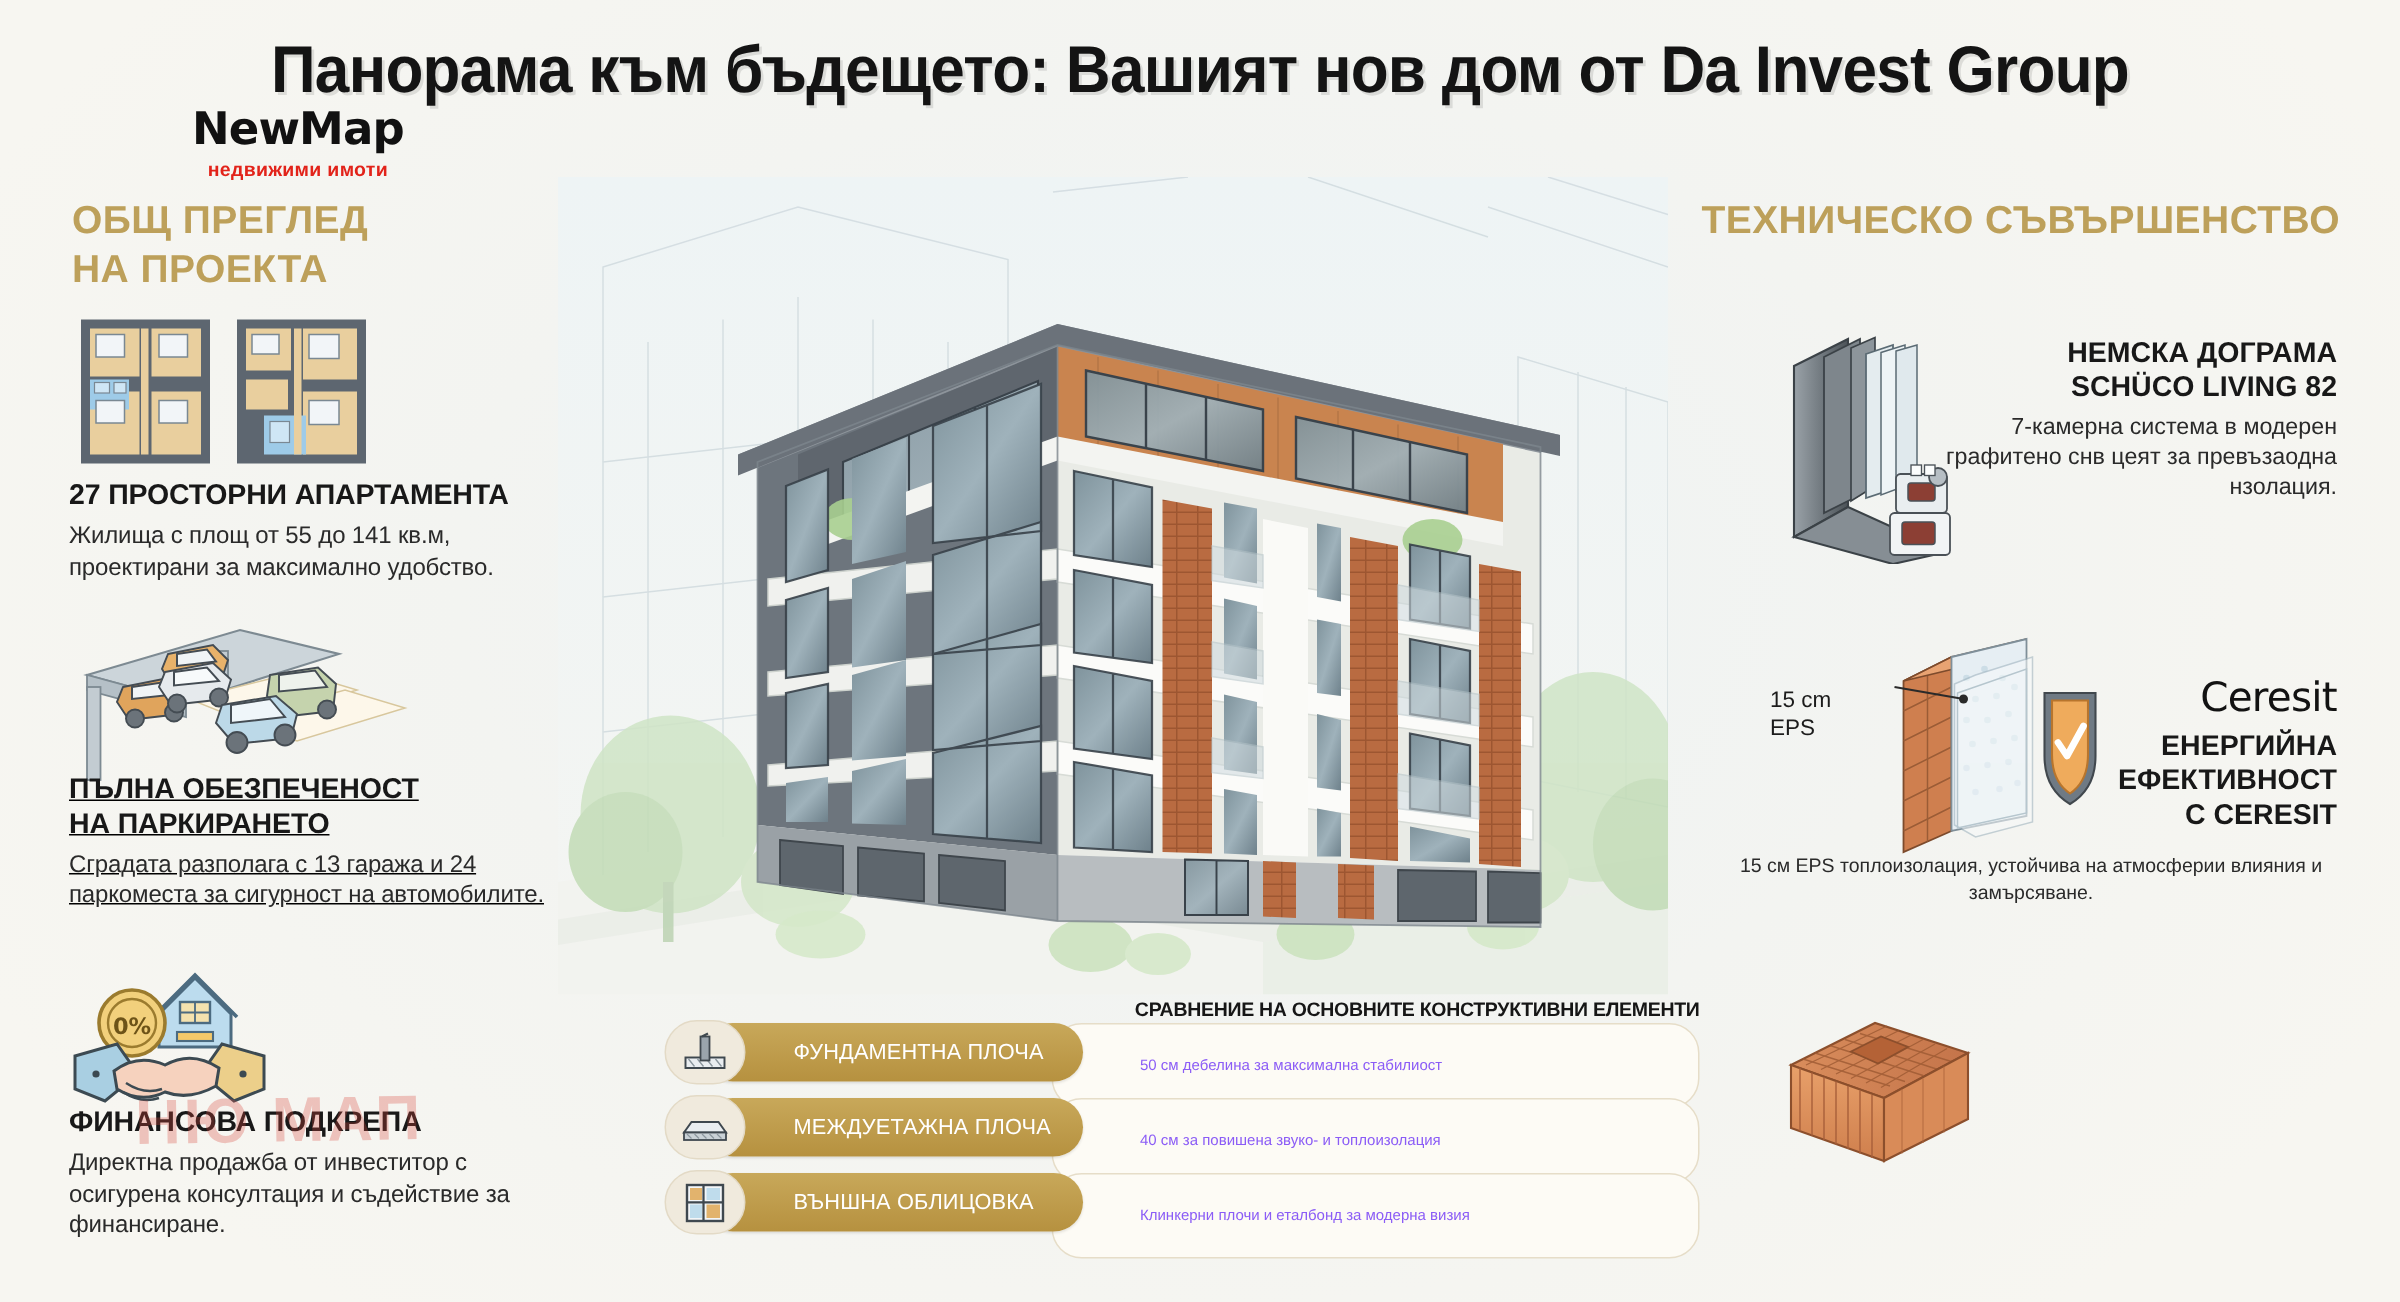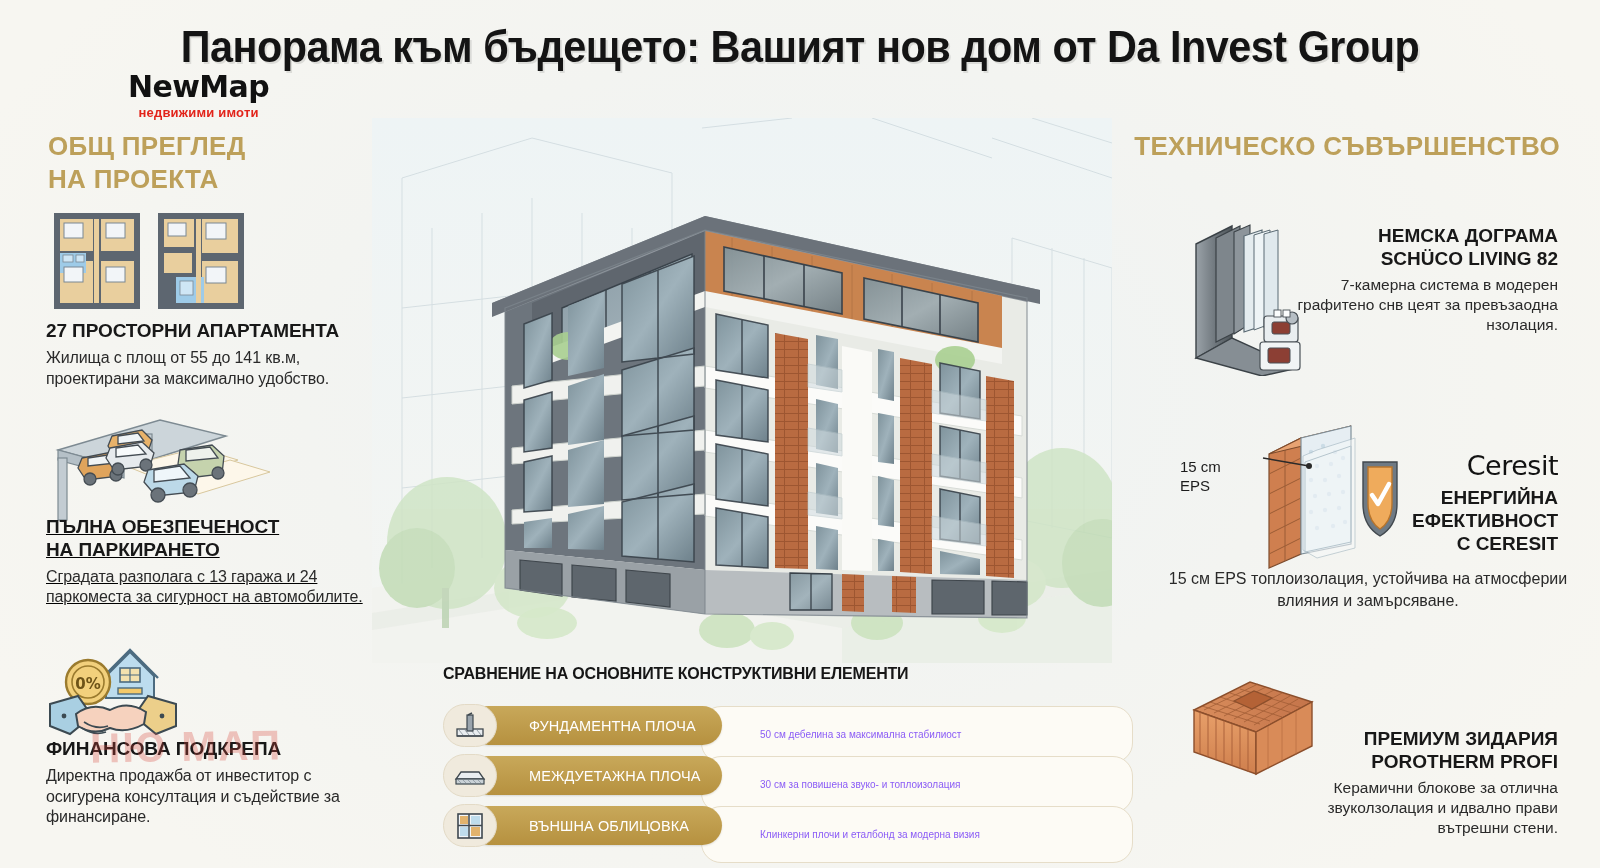--- a/index.html
+++ b/index.html
@@ -70,22 +70,22 @@
 
   
   .iconbox { position: absolute; }
 
   
   .building-wrap { position: absolute; left: 372px; top: 118px; width: 740px; height: 545px; }
 
   
   .cmp { position: absolute; left: 443px; top: 665px; width: 690px; }
   .cmp-title {
-    text-align: left; font-size: 16px; font-weight: 700;
-    color: #161616; letter-spacing: -0.2px; margin-bottom: 21px;
+    text-align: right; font-size: 13px; font-weight: 700;
+    color: #161616; letter-spacing: -0.2px; margin-bottom: 0;
   }
   .cmp-row {
     position: relative; height: 43px; margin-bottom: 7px;
     display: flex; align-items: center;
   }
   .cmp-badge {
     position: absolute; left: 0; top: 0;
     width: 54px; height: 43px; border-radius: 22px;
     background: #f0eadd; border: 1px solid #e3dac6;
     display: flex; align-items: center; justify-content: center;
@@ -561,21 +561,21 @@
   <div class="eps-label">
     <div>15 cm</div>
     <div>EPS</div>
   </div>
   <div class="rfeat" style="right:42px; top:450px; width:250px;">
     <div class="ceresit-logo">Ceresit</div>
     <div class="f-title" style="margin-top:6px;">ЕНЕРГИЙНА</div>
     <div class="f-title">ЕФЕКТИВНОСТ</div>
     <div class="f-title">С CERESIT</div>
   </div>
-  <div style="position:absolute; right:22px; top:568px; width:420px; text-align:center; font-size:16px; color:#2a2a2a; line-height:1.35;">15 см EPS топлоизолация, устойчива на атмосферии влияния и замърсяване.</div>
+  <div style="position:absolute; right:36px; top:568px; width:420px; text-align:center; font-size:13px; color:#2a2a2a; line-height:1.35;">15 см EPS топлоизолация, устойчива на атмосферии влияния и замърсяване.</div>
 
   <div class="iconbox" style="left:1188px; top:676px;">
     <svg width="130" height="110" viewBox="0 0 130 110">
       <defs>
         <linearGradient id="clayT" x1="0" y1="0" x2="1" y2="0">
           <stop offset="0%" stop-color="#d98d5c"></stop>
             <stop offset="100%" stop-color="#c4744a"></stop>
         </linearGradient>
         <linearGradient id="clayF" x1="0" y1="0" x2="0" y2="1">
           <stop offset="0%" stop-color="#e8a06a"></stop>
@@ -594,25 +594,20 @@
       <path d="M6 34 L68 56 L68 98 L6 76 Z" fill="url(#clayF)" stroke="#8c4f2c" stroke-width="1.4"></path>
       <g stroke="#a9603a" stroke-width="1.1" opacity="0.85">
         <path d="M12 36 L12 78 M20 39 L20 81 M28 42 L28 84 M36 45 L36 87 M44 48 L44 90 M52 51 L52 93 M60 54 L60 96"></path>
       </g>
 
       <path d="M68 56 L124 26 L124 70 L68 98 Z" fill="#d98b58" stroke="#8c4f2c" stroke-width="1.4"></path>
       <g stroke="#b0663c" stroke-width="1" opacity="0.6">
         <path d="M80 50 L80 93 M94 43 L94 86 M108 35 L108 79"></path>
       </g>
     </svg>
-  </div>
-  <div class="rfeat" style="right:42px; top:728px; width:290px;">
-    <div class="f-title">ПРЕМИУМ ЗИДАРИЯ</div>
-    <div class="f-title">POROTHERM PROFI</div>
-    <div class="f-body">Керамични блокове за отлична звуколзолация и идвално прави вътрешни стени.</div>
   </div>
 
   <div class="cmp">
     <div class="cmp-title">СРАВНЕНИЕ НА ОСНОВНИТЕ КОНСТРУКТИВНИ ЕЛЕМЕНТИ</div>
 
     <div class="cmp-row">
       <div class="cmp-value">50 см дебелина за максимална стабилиост</div>
       <div class="cmp-label">ФУНДАМЕНТНА ПЛОЧА</div>
       <div class="cmp-badge">
         <svg width="34" height="28" viewBox="0 0 34 28">
@@ -621,21 +616,21 @@
           <g stroke="#8b969e" stroke-width="0.9">
               <path d="M6 18 L10 23 M12 18 L16 23 M18 18 L22 23 M24 18 L28 23"></path>
             </g>
           <rect x="14" y="3" width="6" height="16" fill="#9aa4ac" stroke="#3f484f" stroke-width="1.2"></rect>
           <path d="M15 3 L19 1" stroke="#3f484f" stroke-width="1.4"></path>
         </svg>
       </div>
     </div>
 
     <div class="cmp-row">
-      <div class="cmp-value">30 см за повишена звуко- и топлоизолация</div>
+      <div class="cmp-value">40 см за повишена звуко- и топлоизолация</div>
       <div class="cmp-label">МЕЖДУЕТАЖНА ПЛОЧА</div>
       <div class="cmp-badge">
         <svg width="34" height="24" viewBox="0 0 34 24">
           <path d="M8 8 L26 8 L31 15 L3 15 Z" fill="#eaeef1" stroke="#3f484f" stroke-width="1.3"></path>
           <rect x="3" y="15" width="28" height="5" fill="#c9d1d6" stroke="#3f484f" stroke-width="1.2"></rect>
           <g stroke="#8b969e" stroke-width="0.8">
               <path d="M5 16 L8 19 M10 16 L13 19 M15 16 L18 19 M20 16 L23 19 M25 16 L28 19"></path>
             </g>
         </svg>
       </div>

